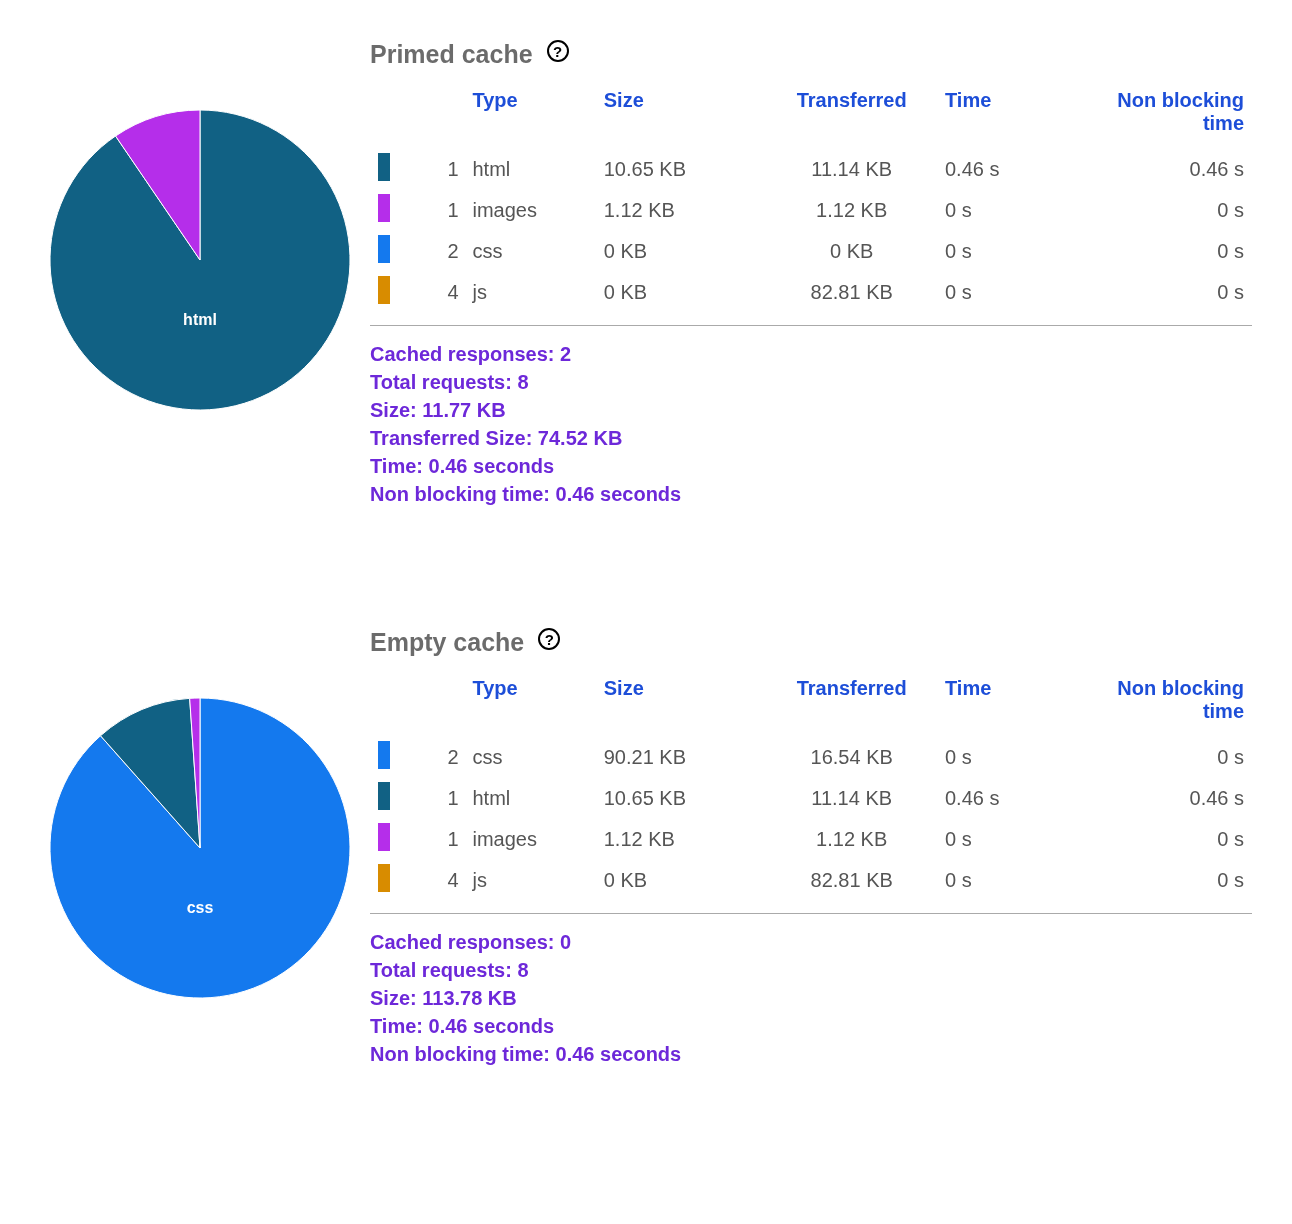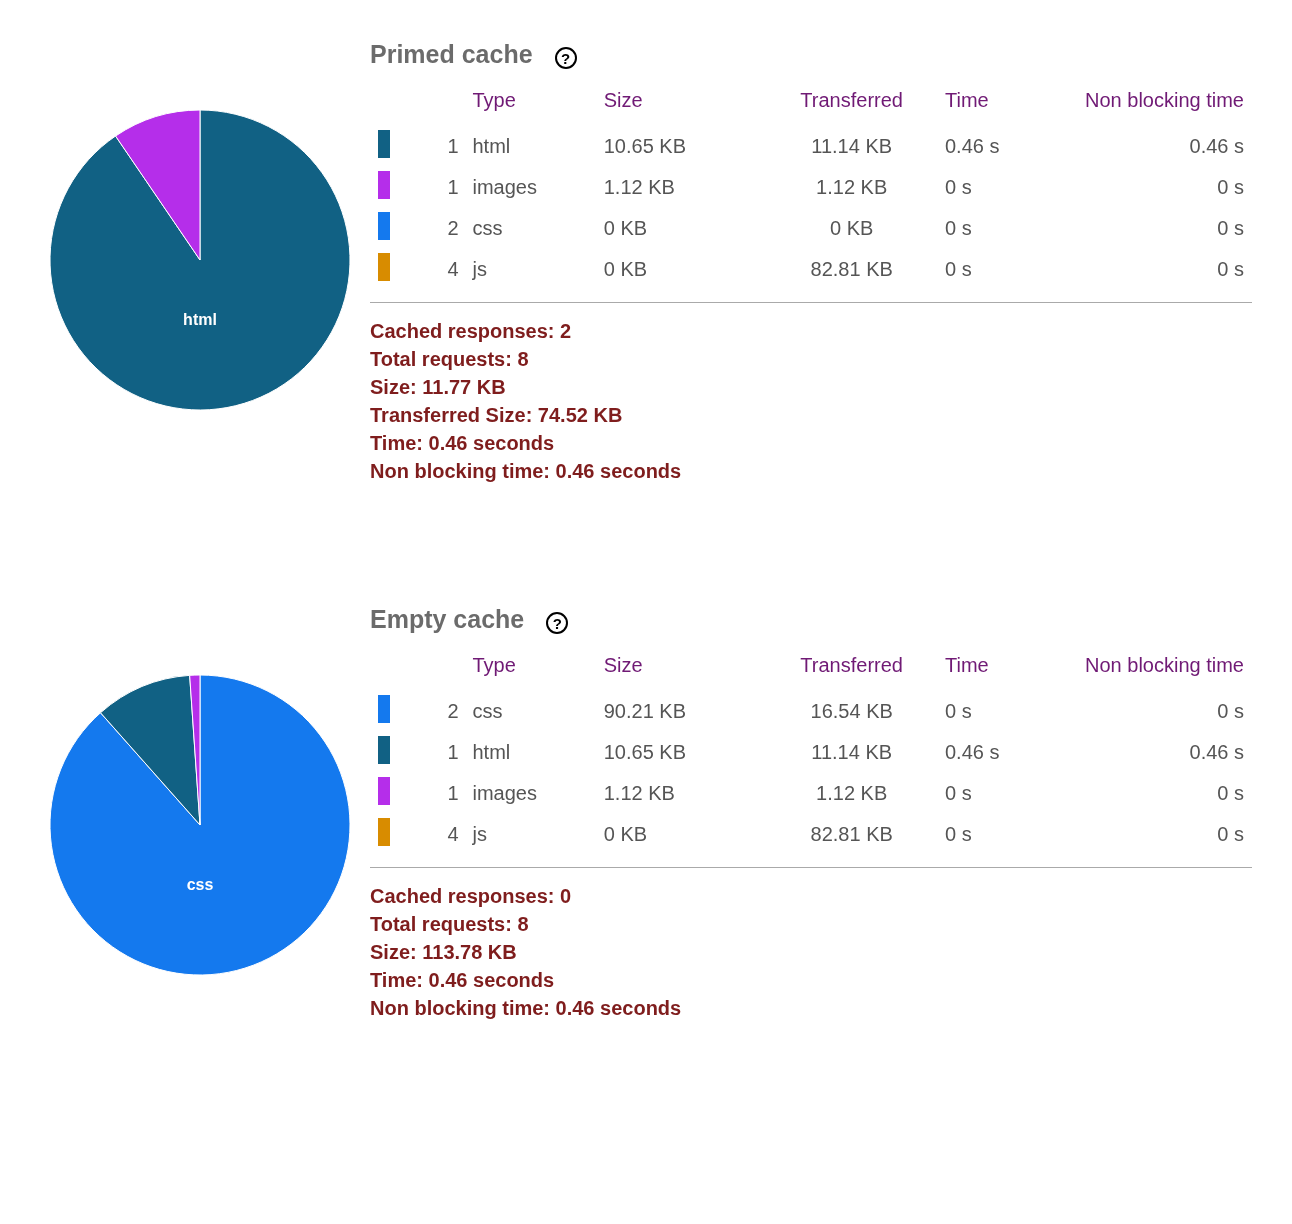--- a/index.html
+++ b/index.html
@@ -20,22 +20,22 @@
     width: 330px;
     flex-shrink: 0;
     padding-top: 60px;
   }
   .right-col {
     flex: 1;
     min-width: 0;
   }
   .section-title {
     display: flex;
-    align-items: flex-end;
-    gap: 22px;
+    align-items: flex-start;
+    gap: 14px;
     font-size: 25px;
     font-weight: 600;
     color: #6b6b6b;
     margin-bottom: 14px;
   }
   .help-icon {
     display: inline-flex;
     align-items: center;
     justify-content: center;
     width: 22px;
@@ -48,24 +48,24 @@
     line-height: 1;
   }
   table {
     width: 100%;
     border-collapse: collapse;
     font-size: 20px;
     color: #555;
   }
   thead th {
     text-align: left;
-    font-weight: 400;
+    font-weight: 700;
     padding: 6px 8px 14px 8px;
     vertical-align: top;
-    color: #701a75;
+    color: #1d4ed8;
   }
   tbody td {
     padding: 4px 8px;
     vertical-align: middle;
   }
   .swatch {
     width: 12px;
     height: 28px;
     display: inline-block;
   }
@@ -76,21 +76,21 @@
   .col-trans  { width: 130px; text-align: center; }
   .col-time   { width: 100px; }
   .col-nb     { width: 140px; text-align: right; }
   .table-rule {
     border-top: 1px solid #aaa;
     margin: 12px 0 14px 0;
   }
   .summary {
     font-size: 20px;
     font-weight: 700;
-    color: #7f1d1d;
+    color: #6d28d9;
     line-height: 1.4;
   }
   svg.pie { display: block; }
   .pie-label {
     font-size: 16px;
     fill: #fff;
     font-weight: 600;
     text-anchor: middle;
   }
 </style>

